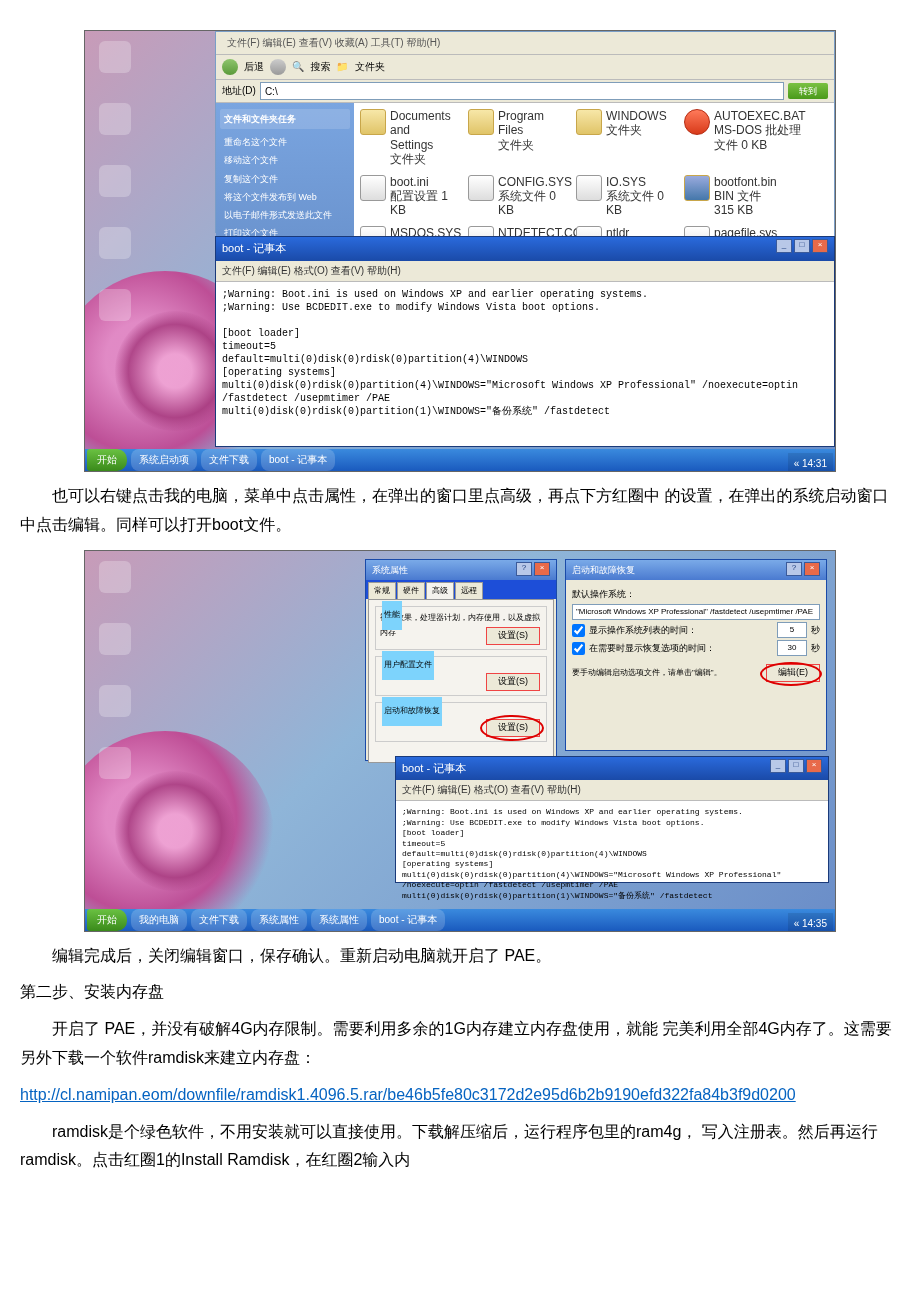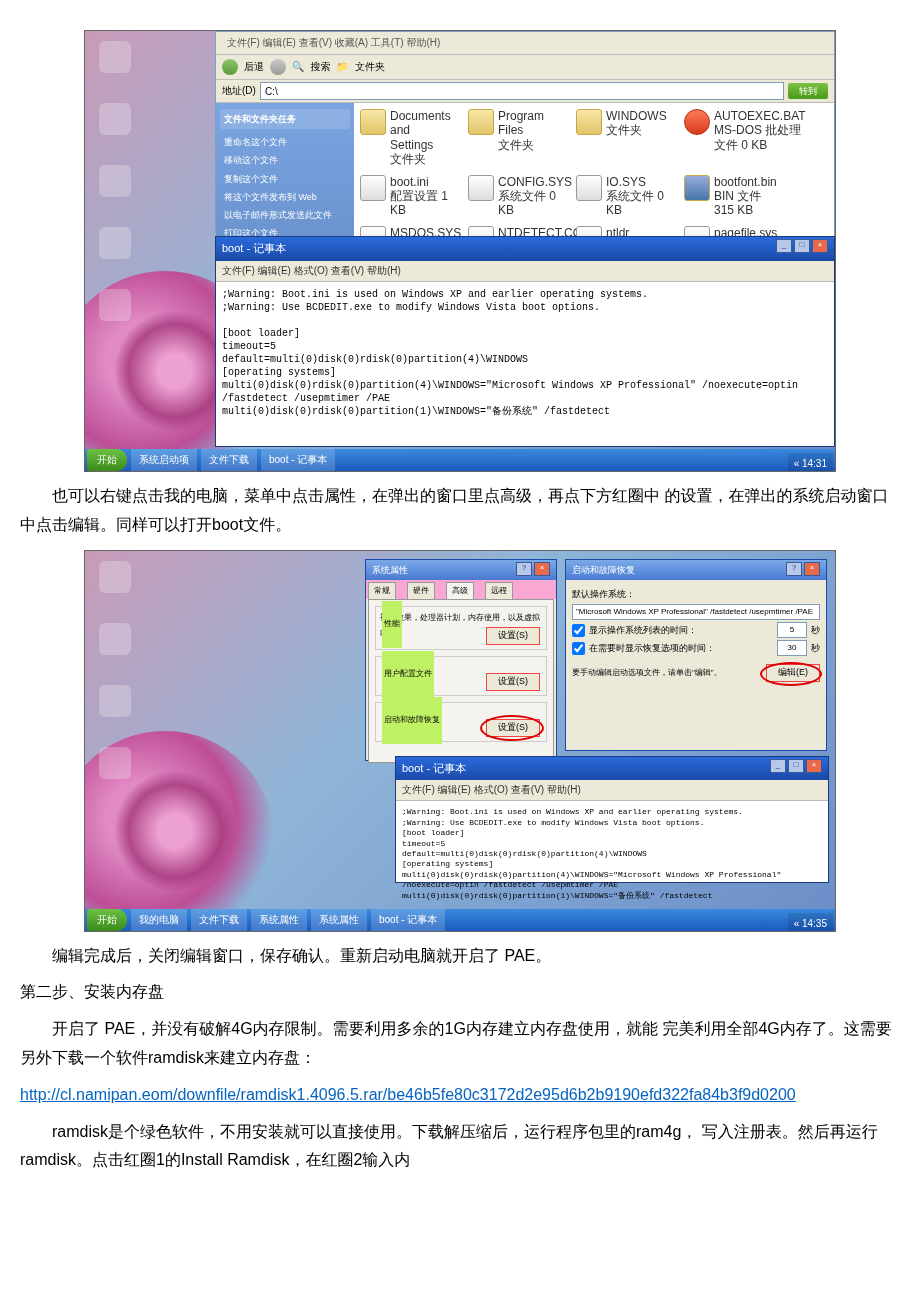--- a/index.html
+++ b/index.html
@@ -210,43 +210,43 @@
     height: 22px;
     background: linear-gradient(#3a8ade,#1a5abe);
     display: flex;
     align-items: center;
     gap: 4px;
     padding: 0 2px;
     font-size: 10px;
     color: #fff;
   }
   .start { background: linear-gradient(#6ac142,#3a8a1a); padding: 2px 10px; border-radius: 3px 10px 10px 3px; }
-  .taskbtn { background: rgba(255,255,255,0.18); padding: 2px 8px; border-radius: 0; }
+  .taskbtn { background: rgba(255,255,255,0.18); padding: 2px 8px; border-radius: 8px; }
   .tray { margin-left: auto; background: rgba(0,0,0,0.1); padding: 2px 6px; margin-top: 8px; }
 
   
   .sysprops {
     position: absolute;
     left: 280px; top: 8px;
     width: 190px; height: 200px;
     background: #ece9d8;
     border: 1px solid #1a4aa8;
     font-size: 9px;
   }
   .sp-title {
     background: linear-gradient(#7aaae8,#4a7ad0);
     color: #fff; padding: 2px 6px;
     display:flex;justify-content:space-between;
   }
-  .sp-tabs { display:flex; gap:11px; padding: 2px 2px 0; background:#f9a8d4;}
+  .sp-tabs { display:flex; gap:1px; padding: 2px 2px 0; background:#1d4ed8;}
   .sp-tab { background:#ece9d8; border:1px solid #999; border-bottom:none; padding:1px 5px; font-size:8px;}
   .sp-tab.act{background:#f5f3ee;}
   .sp-body{ background:#f5f3ee; border:1px solid #999; margin:0 2px 2px; padding:6px; height:150px; position:relative;}
   .sp-group{ border:1px solid #ccc; padding:4px; margin-bottom:6px; position:relative;}
-  .sp-group .lbl{position:absolute;top:-6px;left:6px;background:#bef264;padding:16px 2px;font-size:8px;}
+  .sp-group .lbl{position:absolute;top:-6px;left:6px;background:#7dd3fc;padding:7px 2px;font-size:8px;}
   .sp-btn{ position:absolute; right:6px; width:52px;height:16px;background:#ece9d8;border:1px solid #ef4444;text-align:center;font-size:9px;line-height:14px;}
   .perfbox {
     position: absolute;
     left: 480px; top: 8px;
     width: 260px; height: 190px;
     background: #ece9d8;
     border: 1px solid #1a4aa8;
     font-size: 9px;
   }
   .pf-body{padding:6px;}

